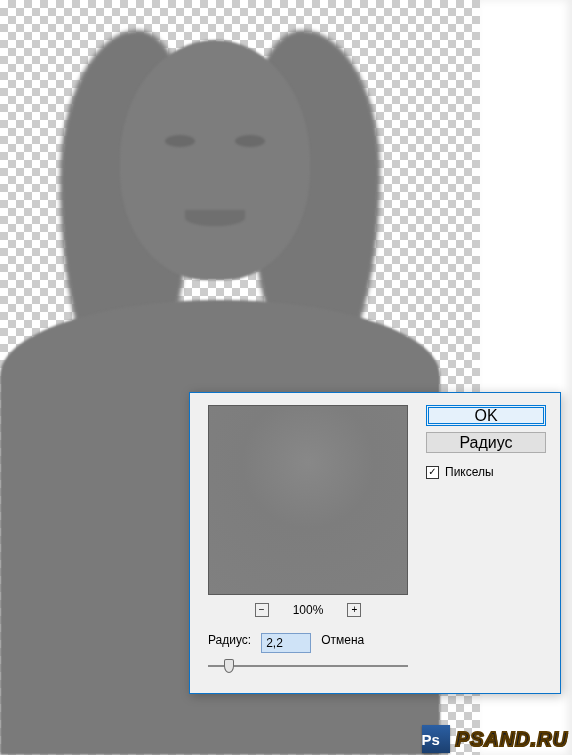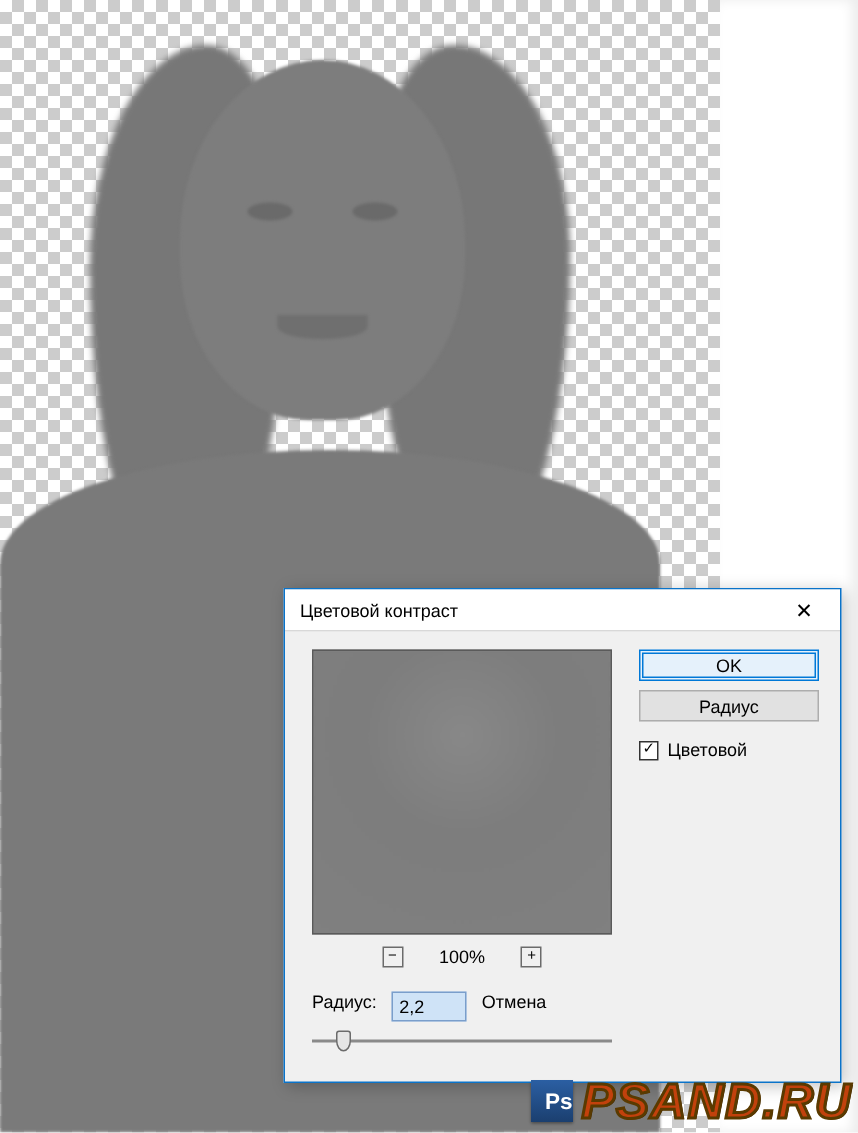--- a/index.html
+++ b/index.html
@@ -187,21 +187,21 @@
   .controls-col {
     flex: 1;
     display: flex;
     flex-direction: column;
     gap: 6px;
   }
   .win-btn {
     height: 21px;
     background: #e1e1e1;
     border: 1px solid #adadad;
-    font-size: 12px;
+    font-size: 16px;
     cursor: pointer;
     display: flex; align-items: center; justify-content: center;
   }
   .win-btn.primary {
     border: 1px solid #0078d7;
     outline: 1px solid #0078d7;
     outline-offset: -3px;
     background: #e5f1fb;
   }
   .checkbox-row {
@@ -222,28 +222,28 @@
     right: 4px; bottom: 2px;
     display: flex; align-items: center; gap: 6px;
     font-family: Arial, sans-serif;
     font-weight: 900;
     font-style: italic;
   }
   .wm-icon {
     width: 28px; height: 28px;
     background: linear-gradient(#2b5fa3,#1b3f6f);
     border-radius: 0;
-    display: flex; align-items: center; justify-content: flex-end;
+    display: flex; align-items: center; justify-content: flex-start;
     color: #fff; font-size: 15px; font-style: normal; font-weight: bold;
     box-shadow: 0 1px 2px rgba(0,0,0,.4);
   }
   .wm-text {
-    font-size: 33px;
+    font-size: 20px;
     letter-spacing: 1px;
-    color: #c2410c;
+    color: #0f172a;
     -webkit-text-stroke: 2px #5a3a00;
     text-shadow: 1px 1px 0 #3a2600;
   }
 </style>
 </head>
 <body>
 
 <div class="canvas-area">
   <div class="subject">
     <div class="hair-l"></div>
@@ -251,26 +251,20 @@
     <div class="body"></div>
     <div class="head"></div>
     <div class="eye-l"></div>
     <div class="eye-r"></div>
     <div class="mouth"></div>
   </div>
 </div>
 <div class="right-margin"></div>
 
 <div class="dialog">
-  <div class="dialog-title">
-    <span>Цветовой контраст</span>
-    <div class="close-btn">
-      <span>✕</span>
-    </div>
-  </div>
   <div class="dialog-body">
     <div class="preview-col">
       <div class="preview">
         <div class="texture"></div>
       </div>
       <div class="zoom-row">
         <div class="zoom-btn">
           <span>−</span>
         </div>
         <span>100%</span>
@@ -292,21 +286,21 @@
       <div class="win-btn primary">
         <span>OK</span>
       </div>
       <div class="win-btn">
         <span>Радиус</span>
       </div>
       <div class="checkbox-row">
         <div class="chk">
           <span>✓</span>
         </div>
-        <span>Цветовой</span>
+        <span>Пикселы</span>
       </div>
     </div>
   </div>
 </div>
 
 <div class="watermark">
   <div class="wm-icon">
     <span>Ps</span>
   </div>
   <span class="wm-text">PSAND.RU</span>

